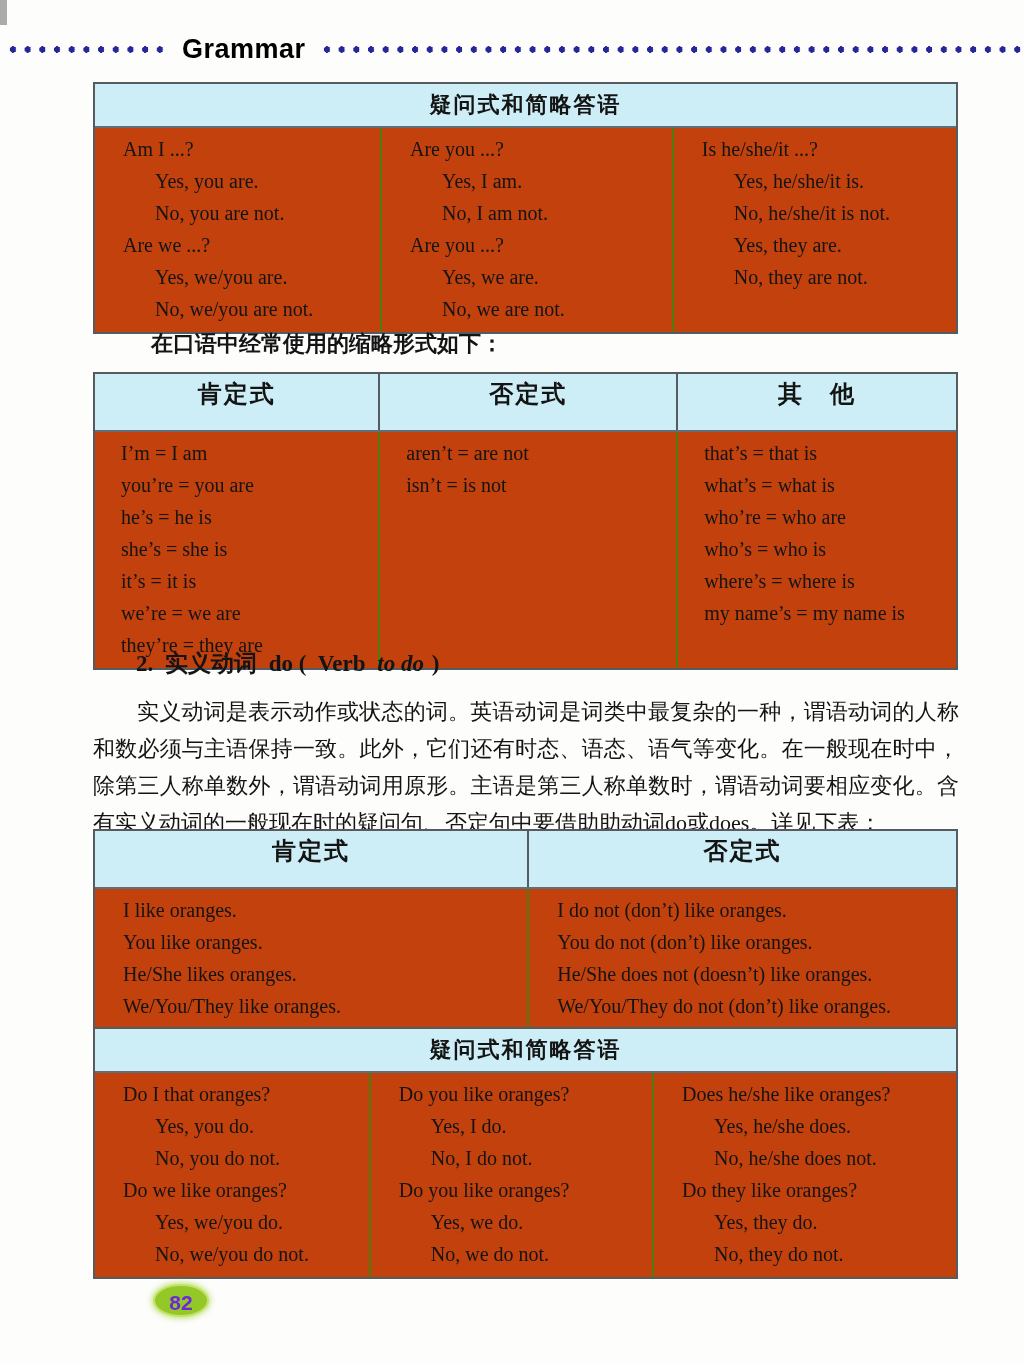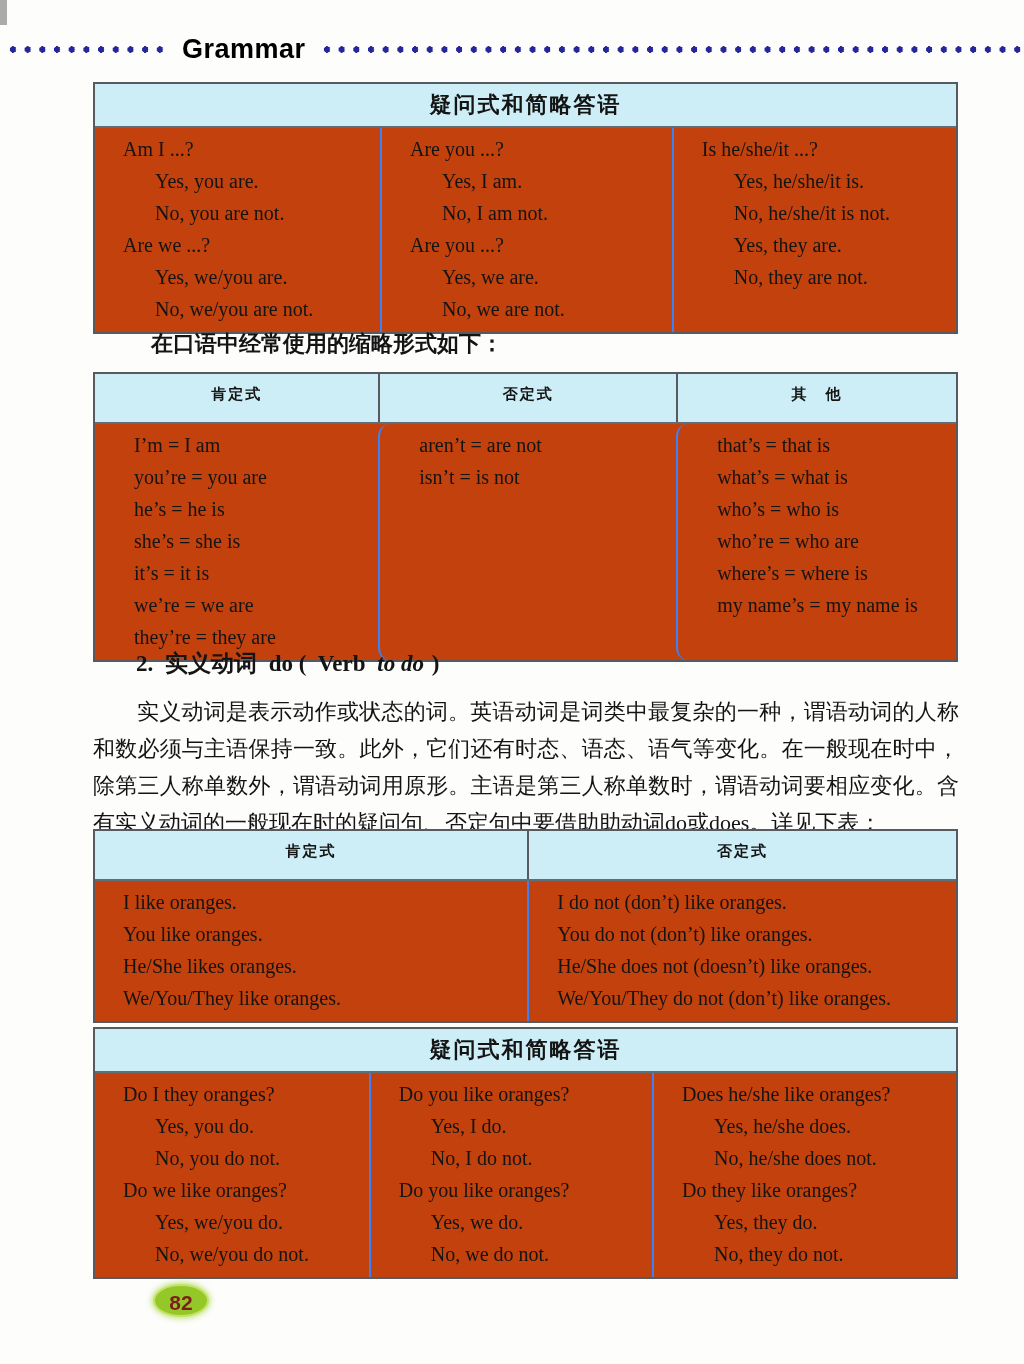--- a/index.html
+++ b/index.html
@@ -18,49 +18,49 @@
   .dots-right{flex:1;}
   .hdr-title{margin:0 14px 0 16px;font-family:"Liberation Sans","DejaVu Sans",sans-serif;
              font-weight:bold;font-size:27px;color:#000000;letter-spacing:.5px;}
 
   
   .tbl{position:absolute;left:93px;width:865px;box-sizing:border-box;
        border:2px solid #565b60;background:#c2410c;}
   .tbl-title{height:42px;line-height:42px;text-align:center;background:#cdeef6;
              border-bottom:2px solid #5f6e77;font-weight:bold;font-size:22px;letter-spacing:2px;}
   .tbl-head{display:flex;background:#cdeef6;border-bottom:2px solid #5f6e77;}
-  .tbl-head .th{height:48px;line-height:40px;text-align:center;font-weight:bold;
-                font-size:15px;letter-spacing:2px;box-sizing:border-box;}
+  .tbl-head .th{height:56px;line-height:40px;text-align:center;font-weight:bold;
+                font-size:24px;letter-spacing:2px;box-sizing:border-box;}
   .tbl-head .th + .th{border-left:2px solid #565b60;}
   .tbl-body{display:flex;}
   .tbl-body .col{box-sizing:border-box;padding:5px 4px 7px 28px;}
-  .tbl-body .col + .col{border-left:2px solid #3b82f6;}
+  .tbl-body .col + .col{border-left:2px solid #4d7c0f;}
   .row{height:32px;line-height:32px;font-size:20px;white-space:nowrap;}
   .row.indent{padding-left:32px;}
 
   
   .t1{top:82px;}  .t1 .c1{width:33.1%;} .t1 .c2{width:33.9%;} .t1 .c3{width:33.0%;}
   .t2{top:372px;} .t2 .c1{width:32.9%;} .t2 .c2{width:34.6%;} .t2 .c3{width:32.5%;}
-  .t2 .tbl-body .col{padding-left:39px;border-radius:12px;}
+  .t2 .tbl-body .col{padding-left:26px;}
   .t3{top:829px;} .t3 .c1{width:50.2%;} .t3 .c2{width:49.8%;}
   .t3 .tbl-body .col{}
   .t4{top:1027px;} .t4 .c1{width:31.8%;} .t4 .c2{width:32.9%;} .t4 .c3{width:35.3%;}
 
   .intro{position:absolute;left:151px;top:329px;margin:0;font-size:22px;font-weight:bold;
          font-family:"Liberation Serif",serif;}
   .sec-heading{position:absolute;left:136px;top:648px;margin:0;font-size:23px;font-weight:bold;}
   .sec-heading .seg{margin-right:6px;}
   .sec-heading .italic{font-style:italic;margin-right:2px;}
   .para{position:absolute;left:93px;top:693px;width:866px;margin:0;font-size:22px;
         line-height:37px;text-align:justify;text-indent:44px;}
 
   .page-badge{position:absolute;left:153px;top:1284px;width:56px;height:33px;
         background:#94c829;border:2px solid #c3e463;border-radius:50%;
         box-shadow:0 0 6px 1px rgba(166,214,70,.8);
-        color:#7f1d1d;font-family:"Liberation Sans","DejaVu Sans",sans-serif;
+        color:#6d28d9;font-family:"Liberation Sans","DejaVu Sans",sans-serif;
         font-weight:bold;font-size:21px;text-align:center;line-height:33px;box-sizing:border-box;}
 </style>
 </head>
 <body>
 
 <div class="corner-artifact"></div>
 
 <div class="hdr">
   <div class="dots dots-left"></div>
   <div class="hdr-title">Grammar</div>
@@ -114,22 +114,22 @@
       <div class="row">we’re = we are</div>
       <div class="row">they’re = they are</div>
     </div>
     <div class="col c2">
       <div class="row">aren’t = are not</div>
       <div class="row">isn’t = is not</div>
     </div>
     <div class="col c3">
       <div class="row">that’s = that is</div>
       <div class="row">what’s = what is</div>
+      <div class="row">who’re = who are</div>
       <div class="row">who’s = who is</div>
-      <div class="row">who’re = who are</div>
       <div class="row">where’s = where is</div>
       <div class="row">my name’s = my name is</div>
     </div>
   </div>
 </div>
 
 <h3 class="sec-heading">
   <span class="seg">2.</span>
   <span class="seg">实义动词</span>
   <span class="seg">do (</span>
@@ -158,21 +158,21 @@
       <div class="row">He/She does not (doesn’t) like oranges.</div>
       <div class="row">We/You/They do not (don’t) like oranges.</div>
     </div>
   </div>
 </div>
 
 <div class="tbl t4">
   <div class="tbl-title">疑问式和简略答语</div>
   <div class="tbl-body">
     <div class="col c1">
-      <div class="row">Do I they oranges?</div>
+      <div class="row">Do I that oranges?</div>
       <div class="row indent">Yes, you do.</div>
       <div class="row indent">No, you do not.</div>
       <div class="row">Do we like oranges?</div>
       <div class="row indent">Yes, we/you do.</div>
       <div class="row indent">No, we/you do not.</div>
     </div>
     <div class="col c2">
       <div class="row">Do you like oranges?</div>
       <div class="row indent">Yes, I do.</div>
       <div class="row indent">No, I do not.</div>

